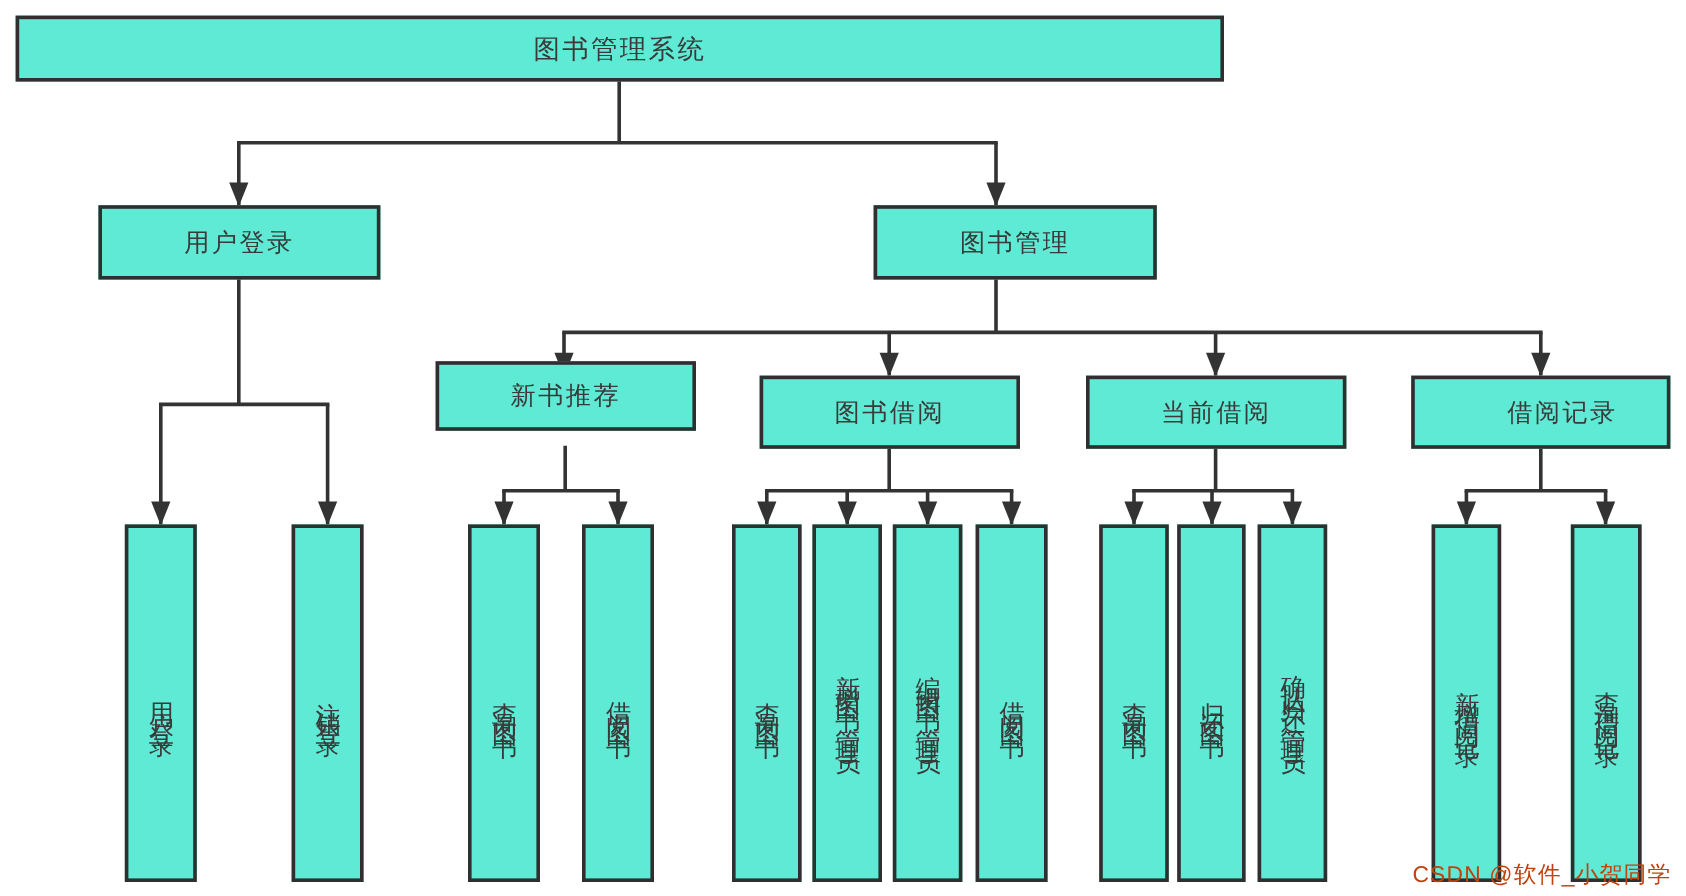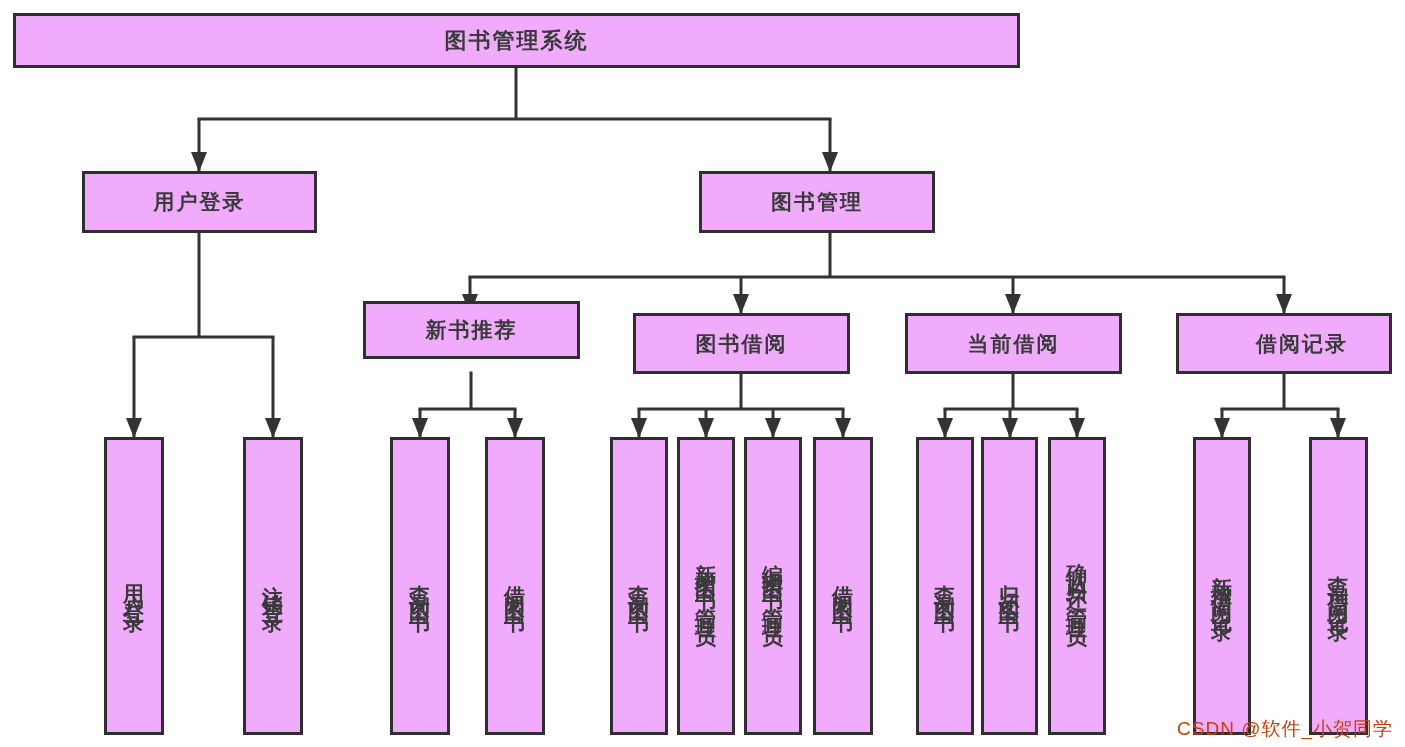--- a/index.html
+++ b/index.html
@@ -14,30 +14,29 @@
     position:relative;
     width:1405px;height:747px;
     background:var(--bg);
     overflow:hidden;
   }
   #connectors{position:absolute;left:0;top:0;pointer-events:none;}
   .box{
     position:absolute;
     box-sizing:border-box;
     border:3px solid var(--border);
-    background:#f0abfc;
+    background:#5eead4;
     display:flex;
     align-items:center;
     justify-content:center;
     color:var(--text);
     font-size:21px;
     letter-spacing:2px;
     white-space:nowrap;
     z-index:2;
-    font-weight:bold;
   }
   .box.root{font-size:22px;}
   .leaf{
     writing-mode:vertical-rl;
     text-orientation:mixed;
     letter-spacing:9px;
     font-size:21px;
     line-height:1;
     white-space:normal;
   }
@@ -95,21 +94,21 @@
     <line x1="1010" y1="409" x2="1010" y2="437" stroke="#333333" stroke-width="3" marker-end="url(#arrow)"></line>
     <line x1="1077" y1="409" x2="1077" y2="437" stroke="#333333" stroke-width="3" marker-end="url(#arrow)"></line>
 
     <line x1="1222" y1="409" x2="1222" y2="437" stroke="#333333" stroke-width="3" marker-end="url(#arrow)"></line>
     <line x1="1338" y1="409" x2="1338" y2="437" stroke="#333333" stroke-width="3" marker-end="url(#arrow)"></line>
   </svg>
 
   <div class="box root" style="left:13px;top:13px;width:1007px;height:55px;">图书管理系统</div>
 
   <div class="box" style="left:82px;top:171px;width:235px;height:62px;">用户登录</div>
-  <div class="box" style="left:699px;top:171px;width:236px;height:62px;">图书管理</div>
+  <div class="box" style="left:728px;top:171px;width:236px;height:62px;">图书管理</div>
 
   <div class="box" style="left:363px;top:301px;width:217px;height:58px;">新书推荐</div>
   <div class="box" style="left:905px;top:313px;width:217px;height:61px;">当前借阅</div>
   <div class="box" style="left:633px;top:313px;width:217px;height:61px;">图书借阅</div>
   <div class="box" style="left:1176px;top:313px;width:216px;height:61px;padding-left:36px;">借阅记录</div>
 
   <div class="box leaf" style="left:104px;top:437px;width:60px;height:298px;">用户登录</div>
   <div class="box leaf" style="left:243px;top:437px;width:60px;height:298px;">注销登录</div>
 
   <div class="box leaf" style="left:390px;top:437px;width:60px;height:298px;">查询图书</div>

